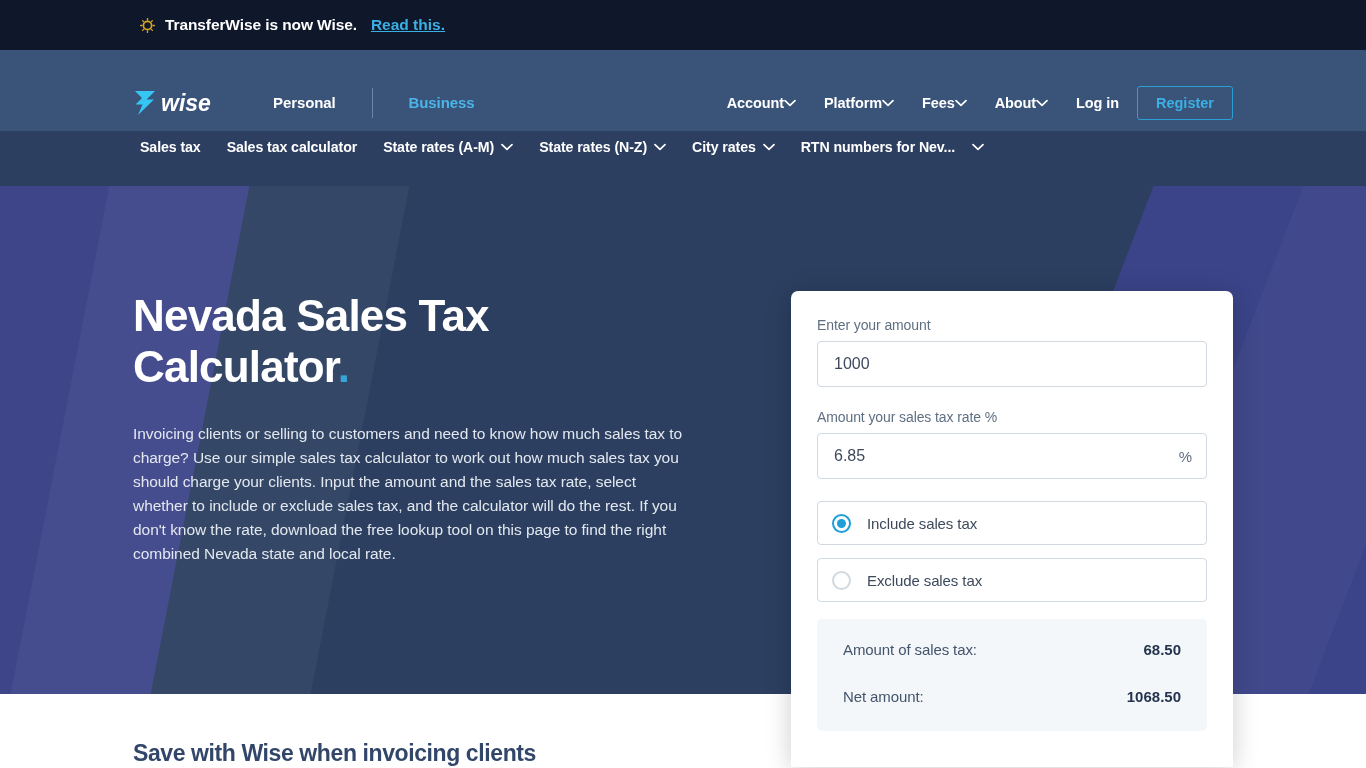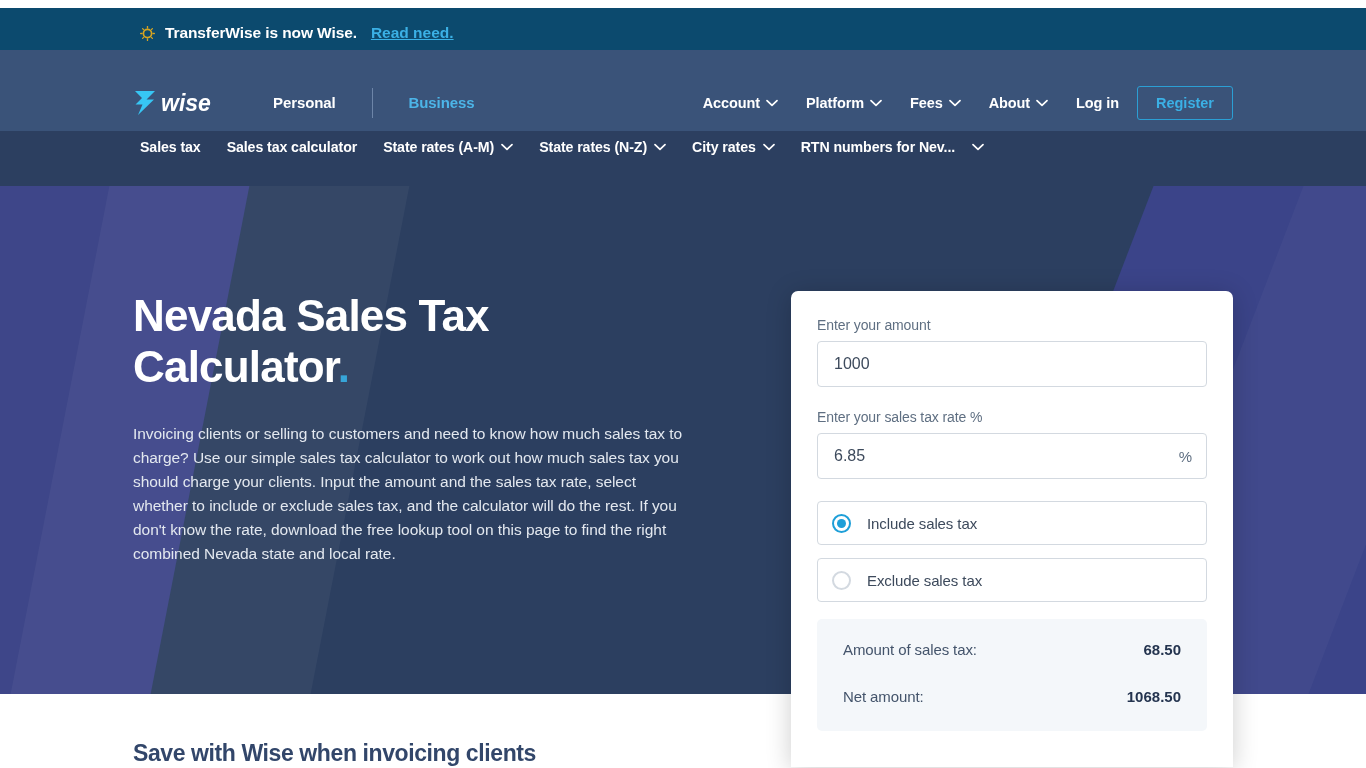--- a/index.html
+++ b/index.html
@@ -8,23 +8,23 @@
     width: 1366px;
     height: 768px;
     overflow: hidden;
     font-family: "Liberation Sans", sans-serif;
     background: #ffffff;
   }
   .page { position: relative; width: 1366px; height: 768px; overflow: hidden; }
 
   
   .banner {
-    position: absolute; top: 8px; left: 0;
+    position: absolute; top: 0; left: 0;
     width: 1366px; height: 50px;
-    background: #0c4a6e;
+    background: #0f172a;
     display: flex; align-items: center;
   }
   .banner-inner {
     display: flex; align-items: center; gap: 10px;
     margin-left: 140px;
   }
   .sun-icon { width: 15px; height: 15px; position: relative; flex: 0 0 auto; }
   .sun-icon svg { display: block; }
   .banner-text {
     color: #ffffff; font-size: 15.5px; font-weight: bold;
@@ -56,21 +56,21 @@
   .hl.biz { color: #4cb5e8; }
   .hl-divider {
     width: 1px; height: 30px; background: #6d85a8;
     margin: 0 18px;
   }
   .header-right {
     margin-left: auto; margin-right: 133px;
     display: flex; align-items: center; gap: 0px;
   }
   .nav-item {
-    display: flex; align-items: center; gap: 6px;
+    display: flex; align-items: center; 
     color: #ffffff; font-size: 14.5px; font-weight: bold;
     padding: 8px 14px; cursor: pointer; letter-spacing: -0.1px;
   }
   .chev { display: block; }
   .register-btn {
     margin-left: 4px;
     border: 1.5px solid #2b9fd4;
     color: #3bb0e5;
     background: transparent;
     font-size: 14.5px; font-weight: bold;
@@ -233,21 +233,21 @@
             <line x1="0.6" y1="7.5" x2="2.0" y2="7.5"></line>
             <line x1="13.0" y1="7.5" x2="14.4" y2="7.5"></line>
             <line x1="2.6" y1="2.6" x2="3.6" y2="3.6"></line>
             <line x1="11.4" y1="11.4" x2="12.4" y2="12.4"></line>
             <line x1="12.4" y1="2.6" x2="11.4" y2="3.6"></line>
             <line x1="3.6" y1="11.4" x2="2.6" y2="12.4"></line>
           </g>
         </svg>
       </span>
       <span class="banner-text">TransferWise is now Wise.</span>
-      <a class="banner-link">Read need.</a>
+      <a class="banner-link">Read this.</a>
     </div>
   </div>
 
   <div class="header">
     <div class="header-left">
       <div class="logo">
         <svg width="98" height="30" viewBox="0 0 98 30">
           <path d="M2 3 L22 3 L13.5 11.5 L21 11.5 L5 27 L9.5 16.5 L2.5 16.5 L9 10 Z" fill="#37c6f4"></path>
           <text x="28" y="23" font-family="Liberation Sans, sans-serif" font-size="23" font-weight="bold" font-style="italic" fill="#ffffff">wise</text>
         </svg>
@@ -341,21 +341,21 @@
     </div>
   </div>
 
   <div class="calc-card">
 
     <div class="field-label">Enter your amount</div>
     <div class="input-wrap">
       <input class="calc-input" type="text" value="1000" style="">
     </div>
 
-    <div class="field-label">Enter your sales tax rate %</div>
+    <div class="field-label">Amount your sales tax rate %</div>
     <div class="input-wrap">
       <input class="calc-input" type="text" value="6.85" style="">
       <span class="pct-suffix">%</span>
     </div>
 
     <div class="radio-row">
       <span class="radio on"></span>
       <span class="radio-label">Include sales tax</span>
     </div>
 

